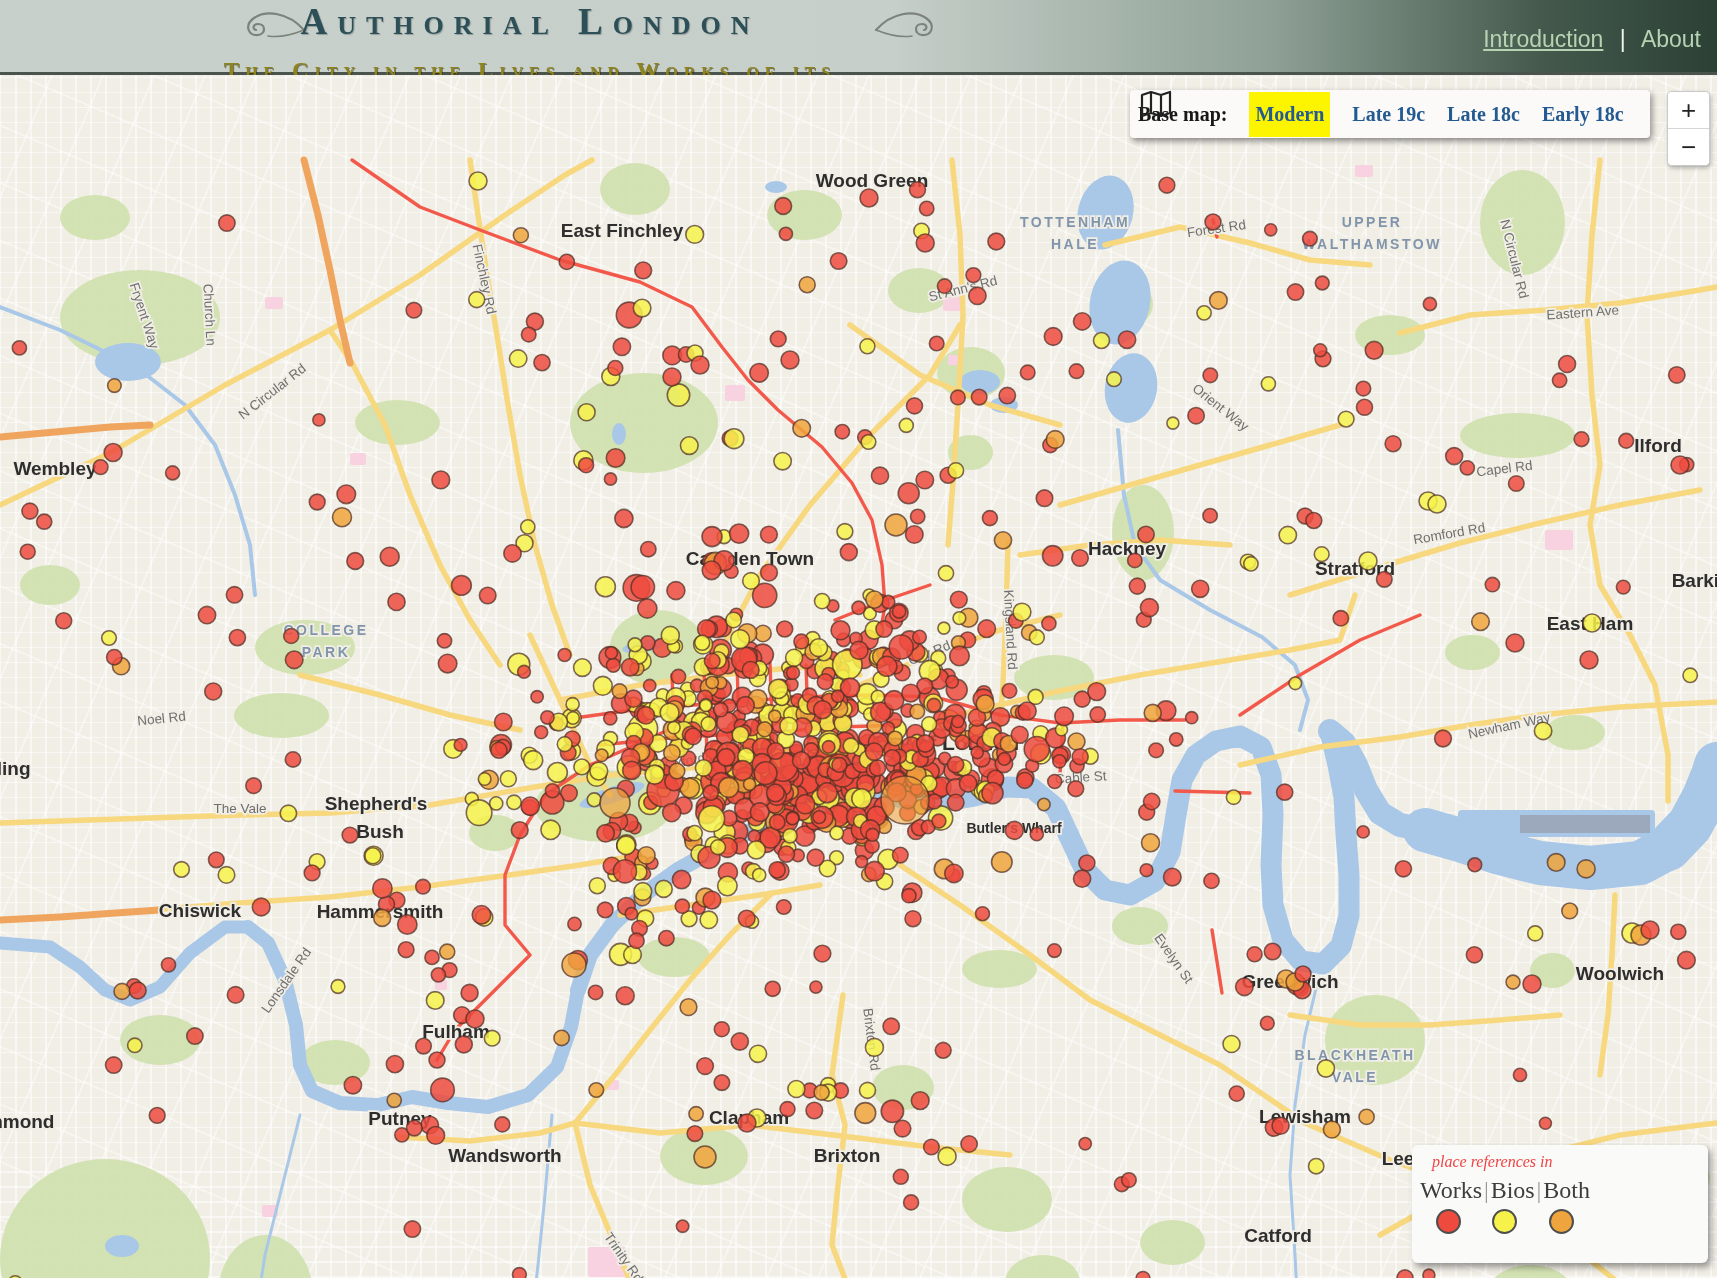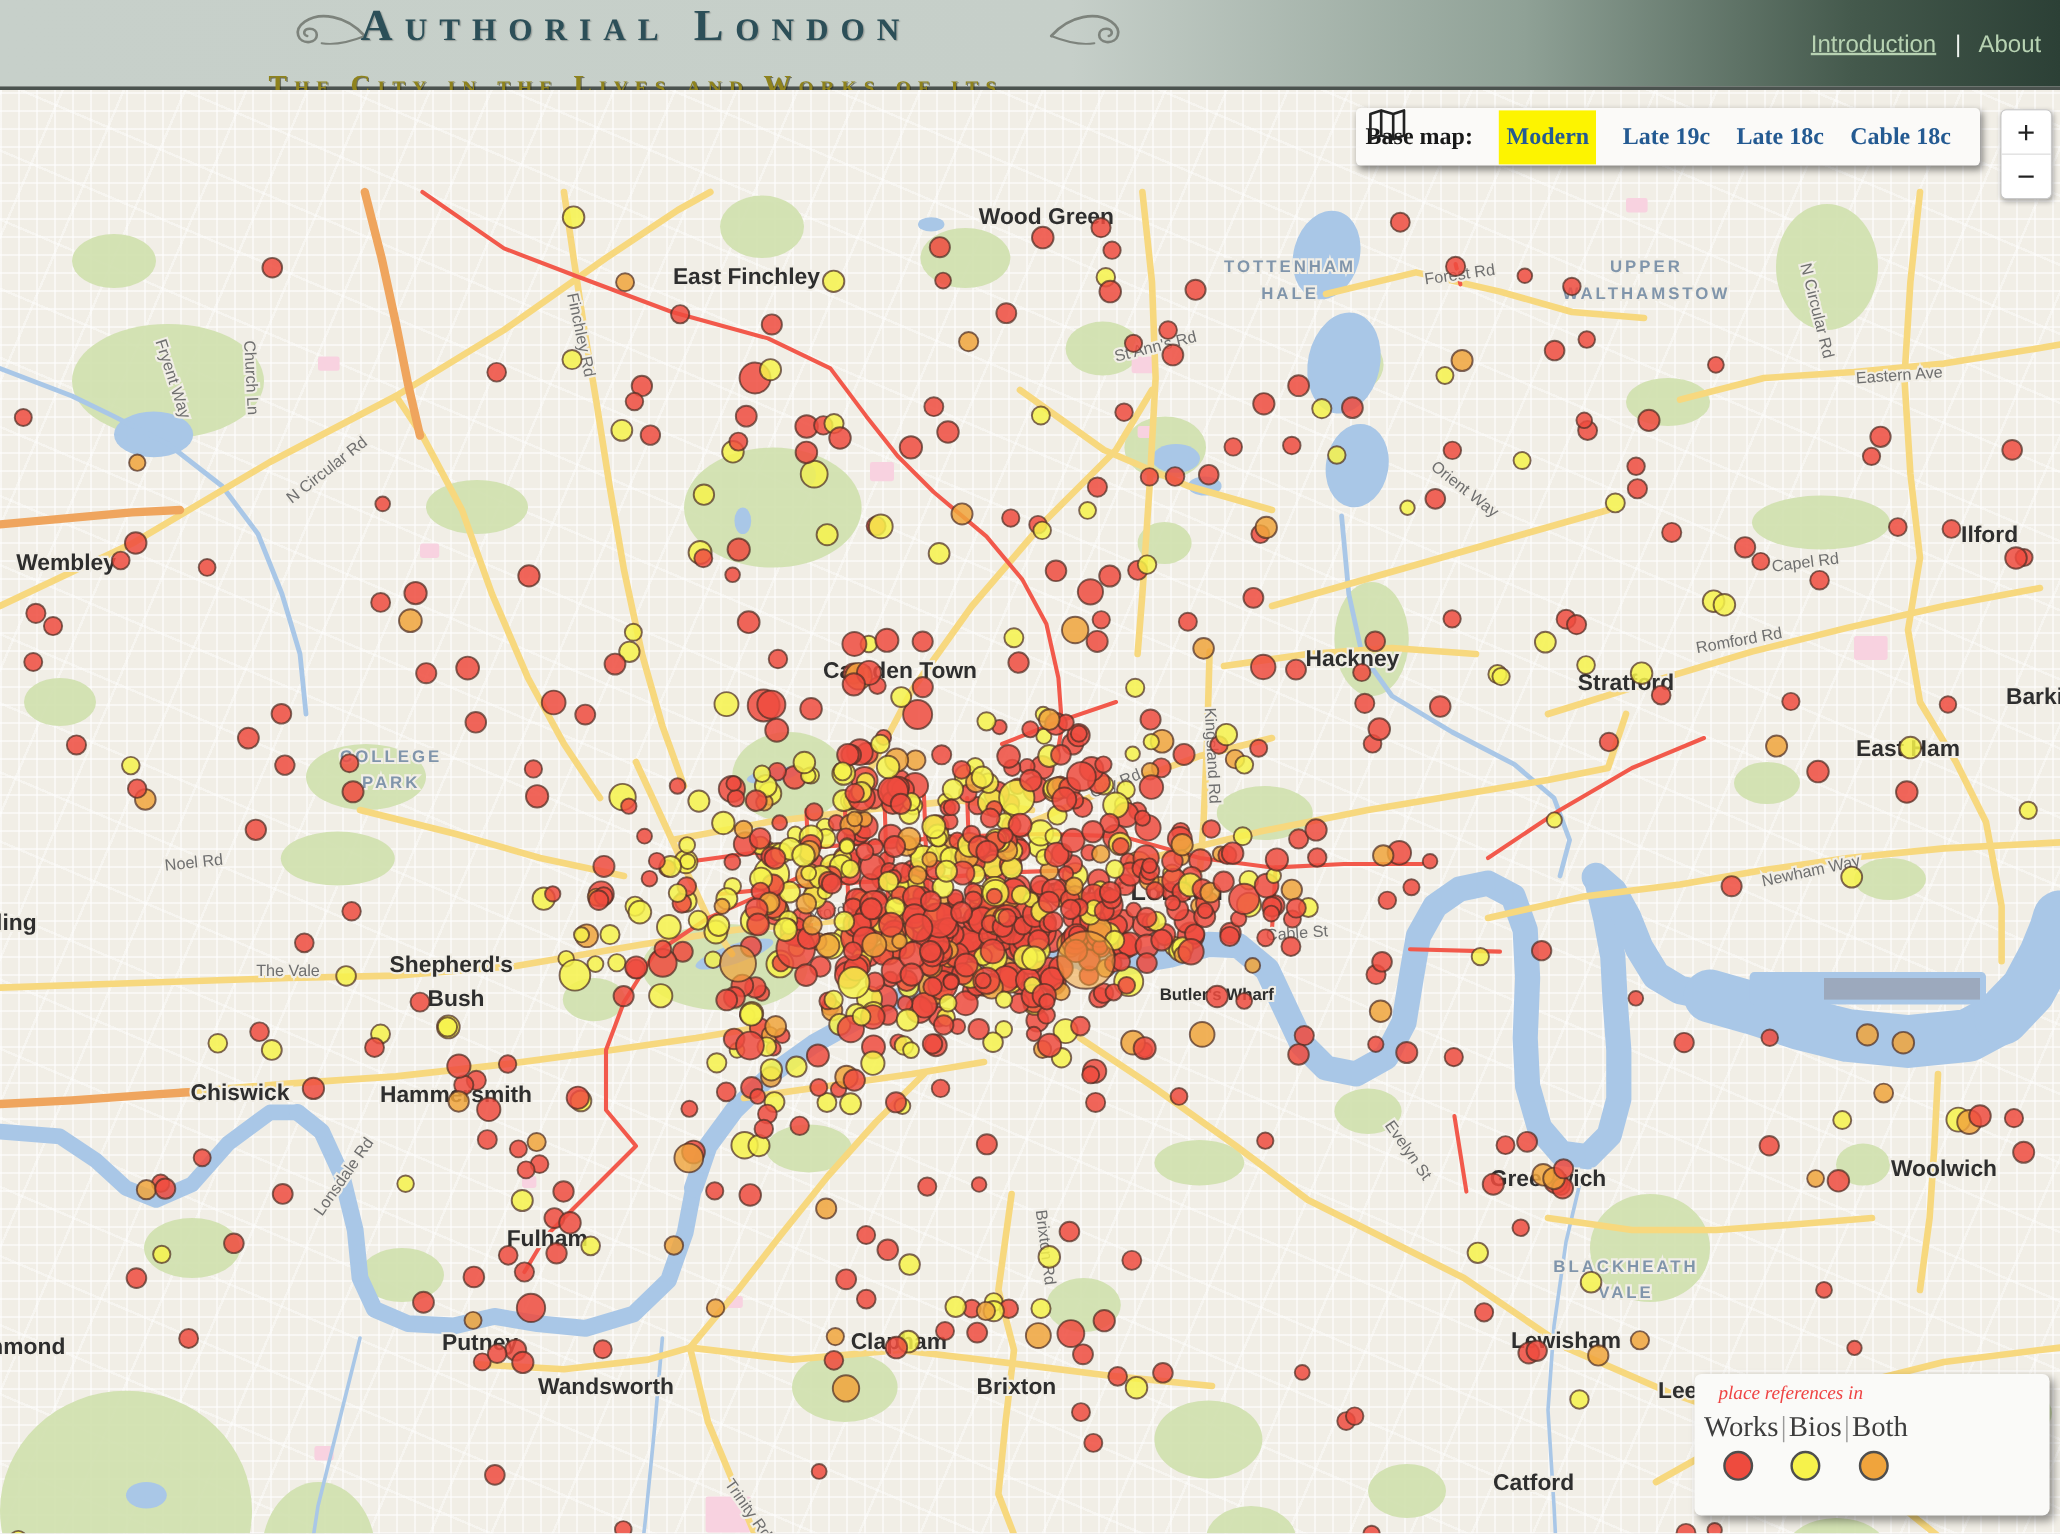--- a/index.html
+++ b/index.html
@@ -10,21 +10,21 @@
     background:linear-gradient(90deg,#c7d0ca 0%,#c6cfc9 52%,#9fae a4 70%,#5a7163 85%,#2e4237 100%);
     background:linear-gradient(90deg,#c7d0ca 0%,#c6cfc9 52%,#8fa196 74%,#44594c 90%,#2c4036 100%);
     border-bottom:3px solid #4b534f;}
   #titles{position:absolute;left:150px;top:2px;width:760px;text-align:center;}
   #title{margin:0;font-family:"Liberation Serif",serif;font-variant:small-caps;font-weight:700;
     font-size:37px;line-height:40px;letter-spacing:10px;color:#2c4f58;text-shadow:1px 1px 1px rgba(0,0,0,.25);}
   #subtitle{margin:16px;font-family:"Liberation Serif",serif;font-variant:small-caps;font-weight:700;
     font-size:23px;letter-spacing:6px;color:#8f831d;text-shadow:1px 1px 0 rgba(40,40,20,.55);}
   .flourish{position:absolute;top:8px;width:80px;height:34px;}
   #flourish-l{left:228px;} #flourish-r{left:872px;transform:scaleX(-1);}
-  #hdr-nav{position:absolute;right:16px;top:26px;font-size:20px;color:#dfe9df;}
+  #hdr-nav{position:absolute;right:16px;top:26px;font-size:23px;color:#dfe9df;}
   #hdr-nav a{color:#b7d2b2;text-decoration:none;cursor:pointer;}
   #hdr-nav a.u{text-decoration:underline;}
   #hdr-nav .sep{color:#eef3ee;margin:0 10px;}
 
   
   #map{position:absolute;left:0;top:75px;width:1717px;height:1203px;overflow:hidden;
     background-color:#f1eee6;
     background-image:
       repeating-linear-gradient(0deg,rgba(255,255,255,.55) 0 1.5px,rgba(255,255,255,0) 1.5px 15px),
       repeating-linear-gradient(90deg,rgba(255,255,255,.55) 0 1.5px,rgba(255,255,255,0) 1.5px 15px),
@@ -1395,21 +1395,21 @@
       </svg>
 
     <div id="basemap">
       <svg class="micon" width="32" height="28" viewBox="0 0 32 28">
         <path d="M2,5 L11,2 L21,5 L30,2 L30,23 L21,26 L11,23 L2,26 Z M11,2 L11,23 M21,5 L21,26" fill="none" stroke="#222" stroke-width="2.2" stroke-linejoin="round"></path>
       </svg>
       <span class="lbl">Base map:</span>
       <span class="opt active">Modern</span>
       <span class="opt">Late 19c</span>
       <span class="opt">Late 18c</span>
-      <span class="opt">Cable 18c</span>
+      <span class="opt">Early 18c</span>
     </div>
 
     <div id="zoomctl">
       <div class="zbtn">+</div>
       <div class="zbtn">−</div>
     </div>
 
     <div id="legend">
       <div class="lt">place references in</div>
       <div class="words">

